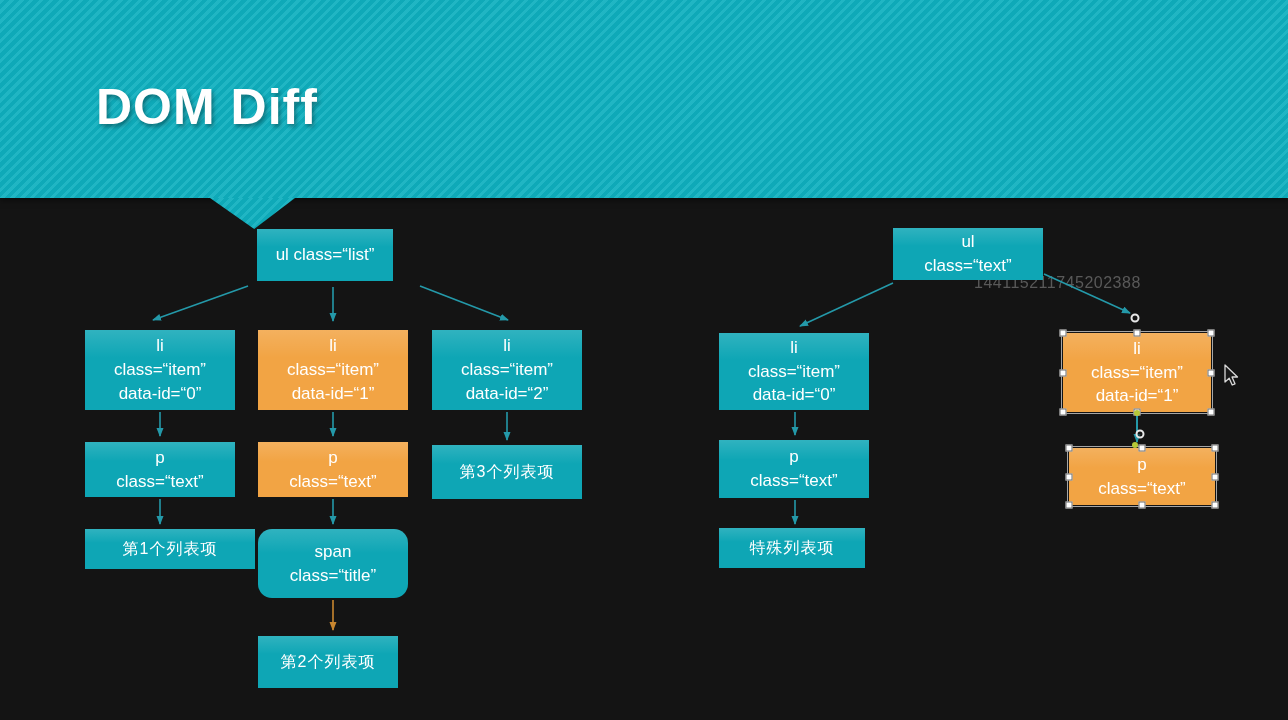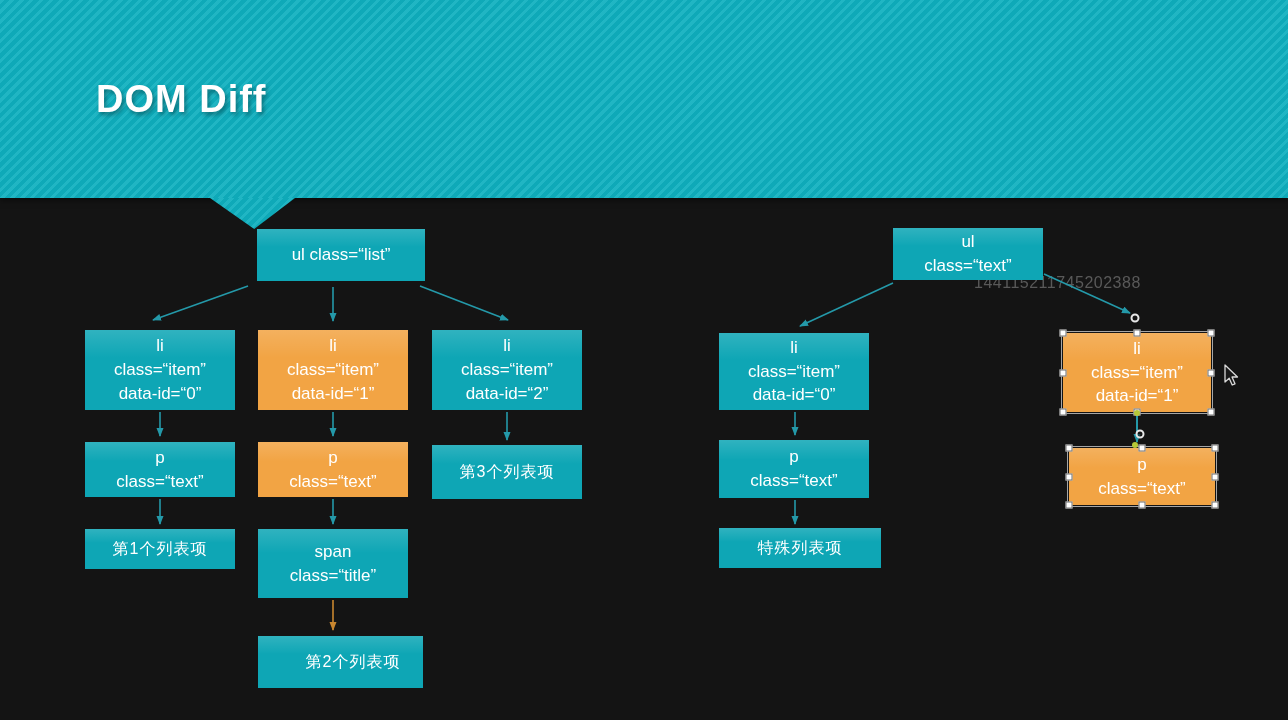--- a/index.html
+++ b/index.html
@@ -21,21 +21,21 @@
   .header-notch{
     position:absolute;left:210px;top:198px;width:85px;height:31px;
     background-color:#0FB0BF;
     background-image:repeating-linear-gradient(135deg,
       rgba(255,255,255,0.07) 0px, rgba(255,255,255,0.07) 3px,
       rgba(0,0,0,0.04) 3px, rgba(0,0,0,0.04) 7px);
     clip-path:polygon(0 0, 100% 0, 52% 100%);
   }
   .slide-title{
     position:absolute;left:96px;top:78px;
-    color:#ffffff;font-size:38px;font-weight:700;letter-spacing:1px;
+    color:#ffffff;font-size:50px;font-weight:700;letter-spacing:1px;
     text-shadow:2px 3px 4px rgba(0,0,0,0.35);
   }
   
   .node{
     position:absolute;display:flex;align-items:center;justify-content:center;
     text-align:center;color:#ffffff;font-size:17px;line-height:1.4;
     white-space:pre-line;
     background-image:linear-gradient(rgba(255,255,255,0.14), rgba(255,255,255,0) 35%);
   }
   .teal{background-color:#0EA6B5;}
@@ -92,53 +92,53 @@
   <line x1="333" y1="499" x2="333" y2="524" stroke="#2499A9" stroke-width="1.6" marker-end="url(#ah-teal)"></line>
   <line x1="333" y1="600" x2="333" y2="630" stroke="#C8862F" stroke-width="1.6" marker-end="url(#ah-orange)"></line>
 
   <line x1="893" y1="283" x2="800" y2="326" stroke="#2499A9" stroke-width="1.6" marker-end="url(#ah-teal)"></line>
   <line x1="1044" y1="274" x2="1130" y2="313" stroke="#2499A9" stroke-width="1.6" marker-end="url(#ah-teal)"></line>
   <line x1="795" y1="412" x2="795" y2="435" stroke="#2499A9" stroke-width="1.6" marker-end="url(#ah-teal)"></line>
   <line x1="795" y1="500" x2="795" y2="524" stroke="#2499A9" stroke-width="1.6" marker-end="url(#ah-teal)"></line>
   <line x1="1137" y1="414" x2="1137" y2="442" stroke="#2499A9" stroke-width="2" marker-end="url(#ah-teal)"></line>
 </svg>
 
-<div class="node teal" style="left:257px;top:229px;width:168px;height:52px;">ul class=“list”</div>
+<div class="node teal" style="left:257px;top:229px;width:136px;height:52px;">ul class=“list”</div>
 <div class="node teal" style="left:85px;top:330px;width:150px;height:80px;">li
 class=“item”
 data-id=“0”</div>
 <div class="node orange" style="left:258px;top:330px;width:150px;height:80px;">li
 class=“item”
 data-id=“1”</div>
 <div class="node teal" style="left:432px;top:330px;width:150px;height:80px;">li
 class=“item”
 data-id=“2”</div>
 <div class="node teal" style="left:85px;top:442px;width:150px;height:55px;">p
 class=“text”</div>
 <div class="node orange" style="left:258px;top:442px;width:150px;height:55px;">p
 class=“text”</div>
 <div class="node teal cjk" style="left:432px;top:445px;width:150px;height:54px;">第3个列表项</div>
-<div class="node teal cjk" style="left:85px;top:529px;width:150px;height:40px;">第1个列表项</div>
-<div class="node teal" style="left:258px;top:529px;width:150px;height:69px;">span
+<div class="node teal cjk" style="left:85px;top:529px;width:170px;height:40px;">第1个列表项</div>
+<div class="node teal" style="left:258px;top:529px;width:150px;height:69px;border-radius:14px;">span
 class=“title”</div>
-<div class="node teal cjk" style="left:258px;top:636px;width:140px;height:52px;padding-left:25px;">第2个列表项</div>
+<div class="node teal cjk" style="left:258px;top:636px;width:140px;height:52px;">第2个列表项</div>
 
 <div class="node teal" style="left:893px;top:228px;width:150px;height:52px;">ul
 class=“text”</div>
 <div class="node teal" style="left:719px;top:333px;width:150px;height:77px;">li
 class=“item”
 data-id=“0”</div>
 <div class="node orange selected" style="left:1063px;top:333px;width:148px;height:79px;">li
 class=“item”
 data-id=“1”<div class="handle" style="left: 0%; top: 0%;"></div><div class="handle" style="left: 50%; top: 0%;"></div><div class="handle" style="left: 100%; top: 0%;"></div><div class="handle" style="left: 0%; top: 50%;"></div><div class="handle" style="left: 100%; top: 50%;"></div><div class="handle" style="left: 0%; top: 100%;"></div><div class="handle" style="left: 50%; top: 100%;"></div><div class="handle" style="left: 100%; top: 100%;"></div></div>
 <div class="node teal" style="left:719px;top:440px;width:150px;height:58px;">p
 class=“text”</div>
 <div class="node orange selected" style="left:1069px;top:448px;width:146px;height:57px;">p
 class=“text”<div class="handle" style="left: 0%; top: 0%;"></div><div class="handle" style="left: 50%; top: 0%;"></div><div class="handle" style="left: 100%; top: 0%;"></div><div class="handle" style="left: 0%; top: 50%;"></div><div class="handle" style="left: 100%; top: 50%;"></div><div class="handle" style="left: 0%; top: 100%;"></div><div class="handle" style="left: 50%; top: 100%;"></div><div class="handle" style="left: 100%; top: 100%;"></div></div>
-<div class="node teal cjk" style="left:719px;top:528px;width:162px;height:40px;">特殊列表项</div>
+<div class="node teal cjk" style="left:719px;top:528px;width:146px;height:40px;">特殊列表项</div>
 
 <div class="artifact-number">144115211745202388</div>
 <div class="endpoint-ring" style="left:1135px;top:318px;"></div>
 <div class="endpoint-ring" style="left:1140px;top:434px;"></div>
 <div class="endpoint-dot" style="left:1137px;top:413px;"></div>
 <div class="endpoint-dot" style="left:1135px;top:445px;"></div>
 
 <svg class="cursor-svg" width="18" height="24">
   <path d="M1,1 L1,18 L5.2,14.2 L8.2,21 L11,19.8 L8,13 L13.5,13 Z" fill="rgba(30,30,30,0.55)" stroke="#d9d9d9" stroke-width="1.3" stroke-linejoin="round"></path>
 </svg>

